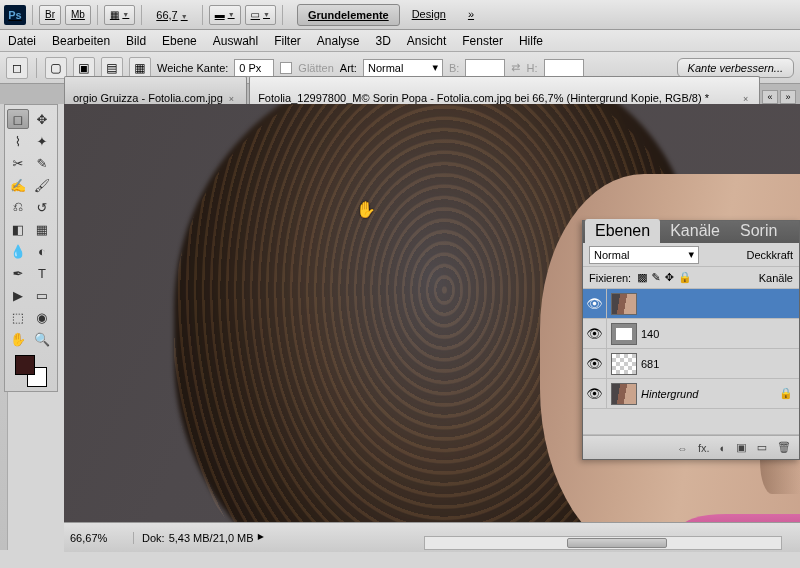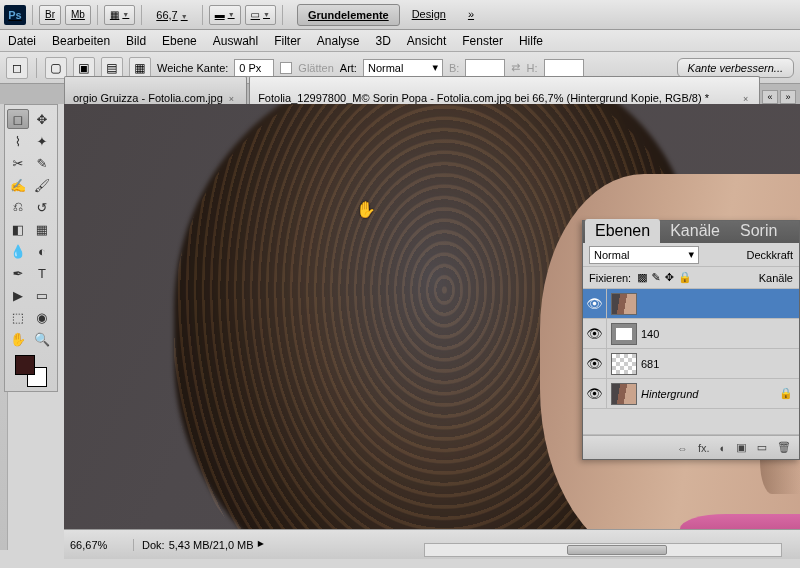--- a/index.html
+++ b/index.html
@@ -96,21 +96,21 @@
 .thumb-adj::after { content:""; position:absolute; left:4px; top:4px; width:16px; height:12px; background:#fff; }
 .thumb-trans { background: repeating-conic-gradient(#ccc 0 25%, #fff 0 50%) 0 0/8px 8px; }
 .layer-label { font-size: 11px; flex: 1; }
 .layer-row.selected .layer-label { font-weight: bold; color: #fff; }
 .layer-label.italic { font-style: italic; }
 .panel-footer { height: 24px; background: linear-gradient(#dcdcdc,#c8c8c8); border-top: 1px solid #aaa; display: flex; align-items: center; justify-content: flex-end; gap: 10px; padding: 0 8px; font-size: 11px; color: #444; }
 .panel-footer span { cursor: pointer; }
 .panel-spacer { height: 26px; background:#d6d6d6; border-bottom:1px solid #bbb;}
 
 
-.status-bar { position: absolute; left: 64px; right: 0; bottom: 9px; height: 30px; background: linear-gradient(#e0e0e0,#cacaca); border-top: 1px solid #999; display: flex; align-items: center; font-size: 10px; }
+.status-bar { position: absolute; left: 64px; right: 0; bottom: 16px; height: 30px; background: linear-gradient(#e0e0e0,#cacaca); border-top: 1px solid #999; display: flex; align-items: center; font-size: 10px; }
 .status-zoom { width: 70px; padding: 0 6px; border-right: 1px solid #aaa; }
 .status-doc { padding: 0 8px; display: flex; align-items: flex-start; gap: 4px; }
 .scrollbar-h { position: absolute; left: 360px; right: 18px; height: 14px; bottom: 2px; background: #e8e8e8; border: 1px solid #aaa; display: flex; align-items: center; }
 .scroll-thumb { width: 100px; height: 10px; background: linear-gradient(#d0d0d0,#b0b0b0); border: 1px solid #888; margin-left: 40%; border-radius: 2px; }
 .mini-collapse { width: 8px; position: absolute; left: 0; top: 104px; bottom: 18px; background: linear-gradient(#d0d0d0,#c0c0c0); border-right: 1px solid #aaa;}
 </style>
 </head>
 <body>
 
 <div class="top-toolbar">

